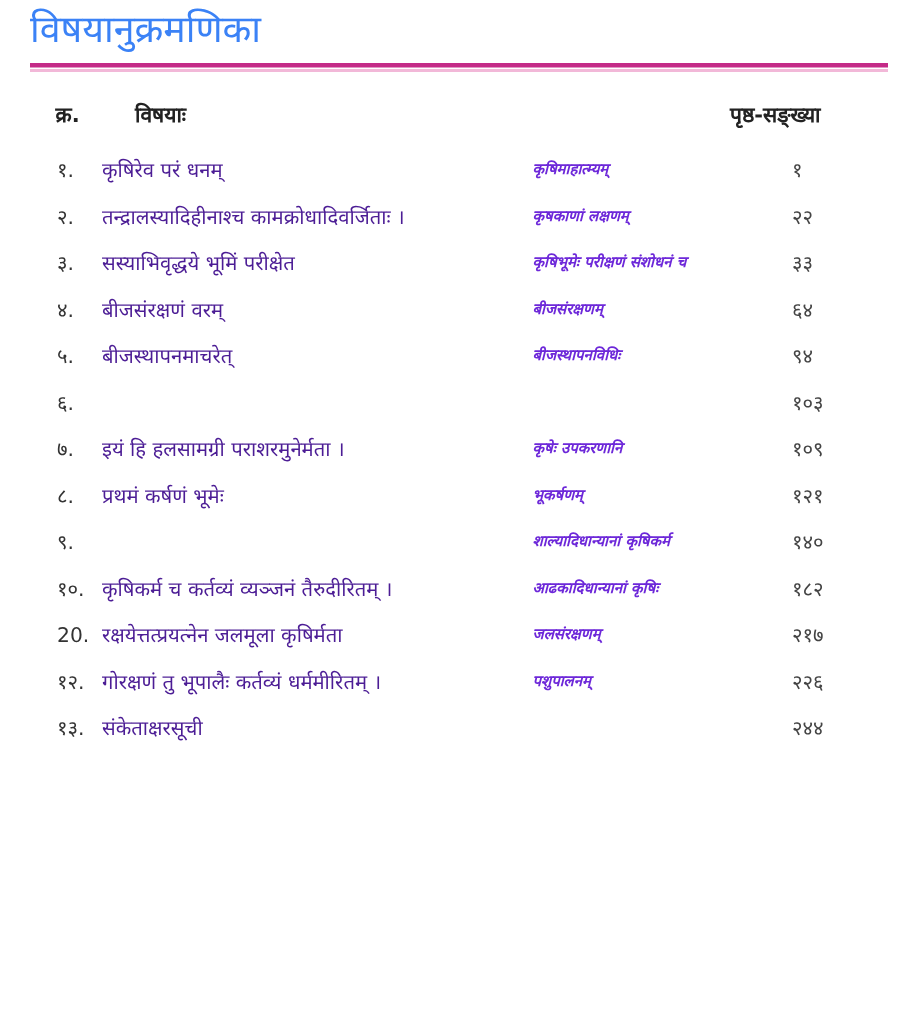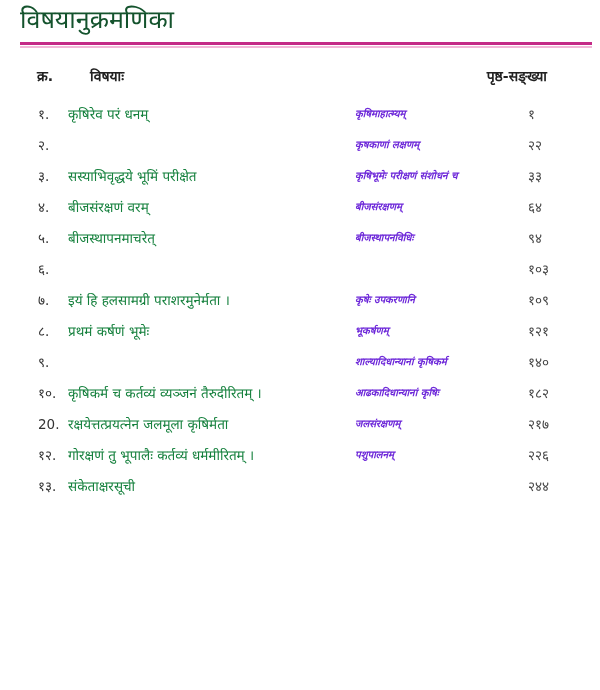--- a/index.html
+++ b/index.html
@@ -1,30 +1,30 @@
 <!DOCTYPE html>
 <html><head>
   <meta charset="utf-8">
   <style>
     html, body { margin: 0; padding: 0; background: #ffffff; }
     body { width: 600px; height: 690px; position: relative; overflow: hidden;
            font-family: "DejaVu Sans", sans-serif; color: #222; }
-    .title { position: absolute; left: 20px; top: 4px; font-size: 25px; color: #14532d;
+    .title { position: absolute; left: 20px; top: 4px; font-size: 25px; color: #3b82f6;
              font-family: "DejaVu Sans", sans-serif; letter-spacing: 0px; line-height: 32px; }
     .rule-main { position: absolute; left: 20px; top: 42px; width: 572px; height: 3px; background: #c42a87; }
     .rule-sub { position: absolute; left: 20px; top: 46px; width: 572px; height: 2px; background: #f2b8d8; }
     .header { position: absolute; top: 66px; left: 0; width: 568px; height: 22px;
               font-weight: bold; font-size: 14px; color: #222; }
     .header .h-no { position: absolute; left: 37px; }
     .header .h-subject { position: absolute; left: 90px; }
     .header .h-page { position: absolute; right: 21px; }
     .toc { position: absolute; top: 102px; left: 0; width: 600px; }
     .row { position: absolute; left: 0; width: 600px; height: 24px; font-size: 13.5px; line-height: 24px; }
     .row .num { position: absolute; left: 38px; color: #333; }
-    .row .subject { position: absolute; left: 68px; color: #15803d; white-space: nowrap; }
+    .row .subject { position: absolute; left: 68px; color: #4c1d95; white-space: nowrap; }
     .row .topic { position: absolute; left: 355px; color: #6d28d9; font-weight: bold; font-size: 10px; white-space: nowrap; font-style: italic; }
     .row .page { position: absolute; left: 528px; color: #444; }
   </style>
 </head>
 <body>
 
 <div class="title">विषयानुक्रमणिका</div>
 <div class="rule-main"></div>
 <div class="rule-sub"></div>
 
@@ -36,20 +36,21 @@
 
 <div class="toc">
   <div class="row" style="top:0px">
     <span class="num">१.</span>
     <span class="subject">कृषिरेव परं धनम्</span>
     <span class="topic">कृषिमाहात्म्यम्</span>
     <span class="page">१</span>
   </div>
   <div class="row" style="top:31px">
     <span class="num">२.</span>
+    <span class="subject">तन्द्रालस्यादिहीनाश्च कामक्रोधादिवर्जिताः ।</span>
     <span class="topic">कृषकाणां लक्षणम्</span>
     <span class="page">२२</span>
   </div>
   <div class="row" style="top:62px">
     <span class="num">३.</span>
     <span class="subject">सस्याभिवृद्धये भूमिं परीक्षेत</span>
     <span class="topic">कृषिभूमेः परीक्षणं संशोधनं च</span>
     <span class="page">३३</span>
   </div>
   <div class="row" style="top:93px">

